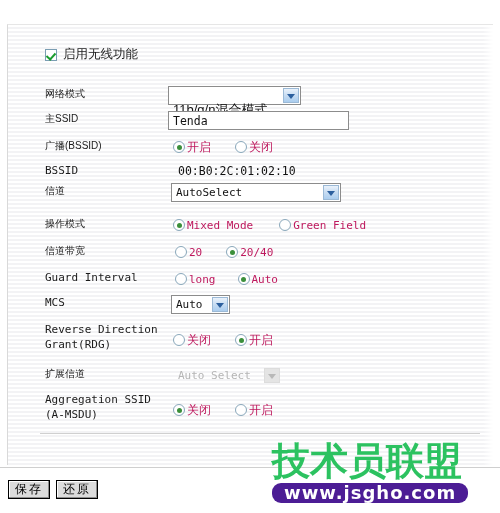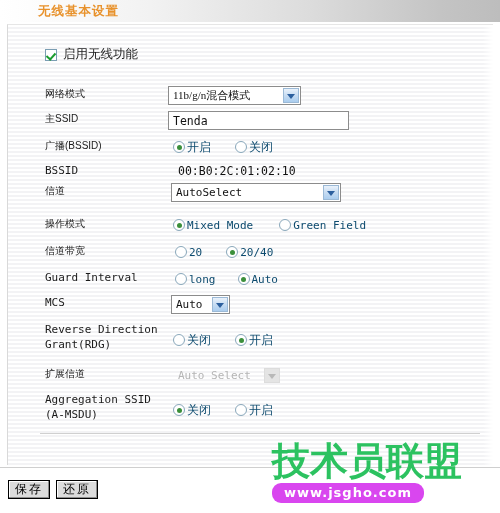--- a/index.html
+++ b/index.html
@@ -142,22 +142,23 @@
     left: 4px; top: 1px;
     right: 20px;
     font-family: "DejaVu Sans Mono", "Liberation Mono", monospace;
     font-size: 11px;
     color: #111;
     white-space: nowrap;
     overflow: hidden;
     line-height: 15px;
   }
   .sel .selval.cjk {
-    font-family: Liberation Serif, serif;
-    font-size: 11px;
+    font-family: Liberation Sans, sans-serif;
+    font-size: 13px;
+    margin-top: 14px;
   }
   .sel .arrowbox {
     position: absolute;
     right: 1px; top: 1px;
     width: 16px; height: 15px;
     background: linear-gradient(to bottom, #eaf2fb 0%, #c7dcf2 50%, #aacdef 100%);
     border: 1px solid #9bb9d6;
     box-sizing: border-box;
   }
   .sel .arrowbox::after {
@@ -225,21 +226,21 @@
     position: absolute;
     left: 2.5px; top: 2.5px;
     width: 5px; height: 5px;
     border-radius: 50%;
     background: #3b8f3b;
   }
   .rlabel {
     margin-left: 2px;
     font-family: "DejaVu Sans", "Liberation Sans", sans-serif;
     font-size: 12px;
-    color: #0c4a6e;
+    color: #be185d;
   }
   .rlabel.mono {
     font-family: "DejaVu Sans Mono", "Liberation Mono", monospace;
     font-size: 11px;
   }
 
   
   .staticval {
     font-family: "DejaVu Sans Mono", "Liberation Mono", monospace;
     font-size: 11.5px;
@@ -288,40 +289,37 @@
     font-size: 38px;
     font-weight: bold;
     color: #2cc260;
     letter-spacing: 0px;
     line-height: 40px;
     white-space: nowrap;
   }
   .wm-sub {
     margin-top: 2px;
     display: inline-block;
-    background: #d946ef;
+    background: #4c1d95;
     color: #ffffff;
     font-family: "DejaVu Sans", "Liberation Sans", sans-serif;
-    font-size: 13px;
+    font-size: 18px;
     font-weight: bold;
     letter-spacing: 1px;
     border-radius: 9px;
     padding: 1px 12px 2px 12px;
     line-height: 17px;
     white-space: nowrap;
   }
 </style>
 </head>
 <body>
 
 <div id="page">
 
-  <div class="titlebar">
-    <div class="titlebar-text">无线基本设置</div>
-  </div>
 
   <div class="panel">
     <div class="panel-rightfade"></div>
   </div>
 
   <div class="cbwrap">
     <span class="checkbox"></span>
     <span class="cblabel">启用无线功能</span>
   </div>
 

